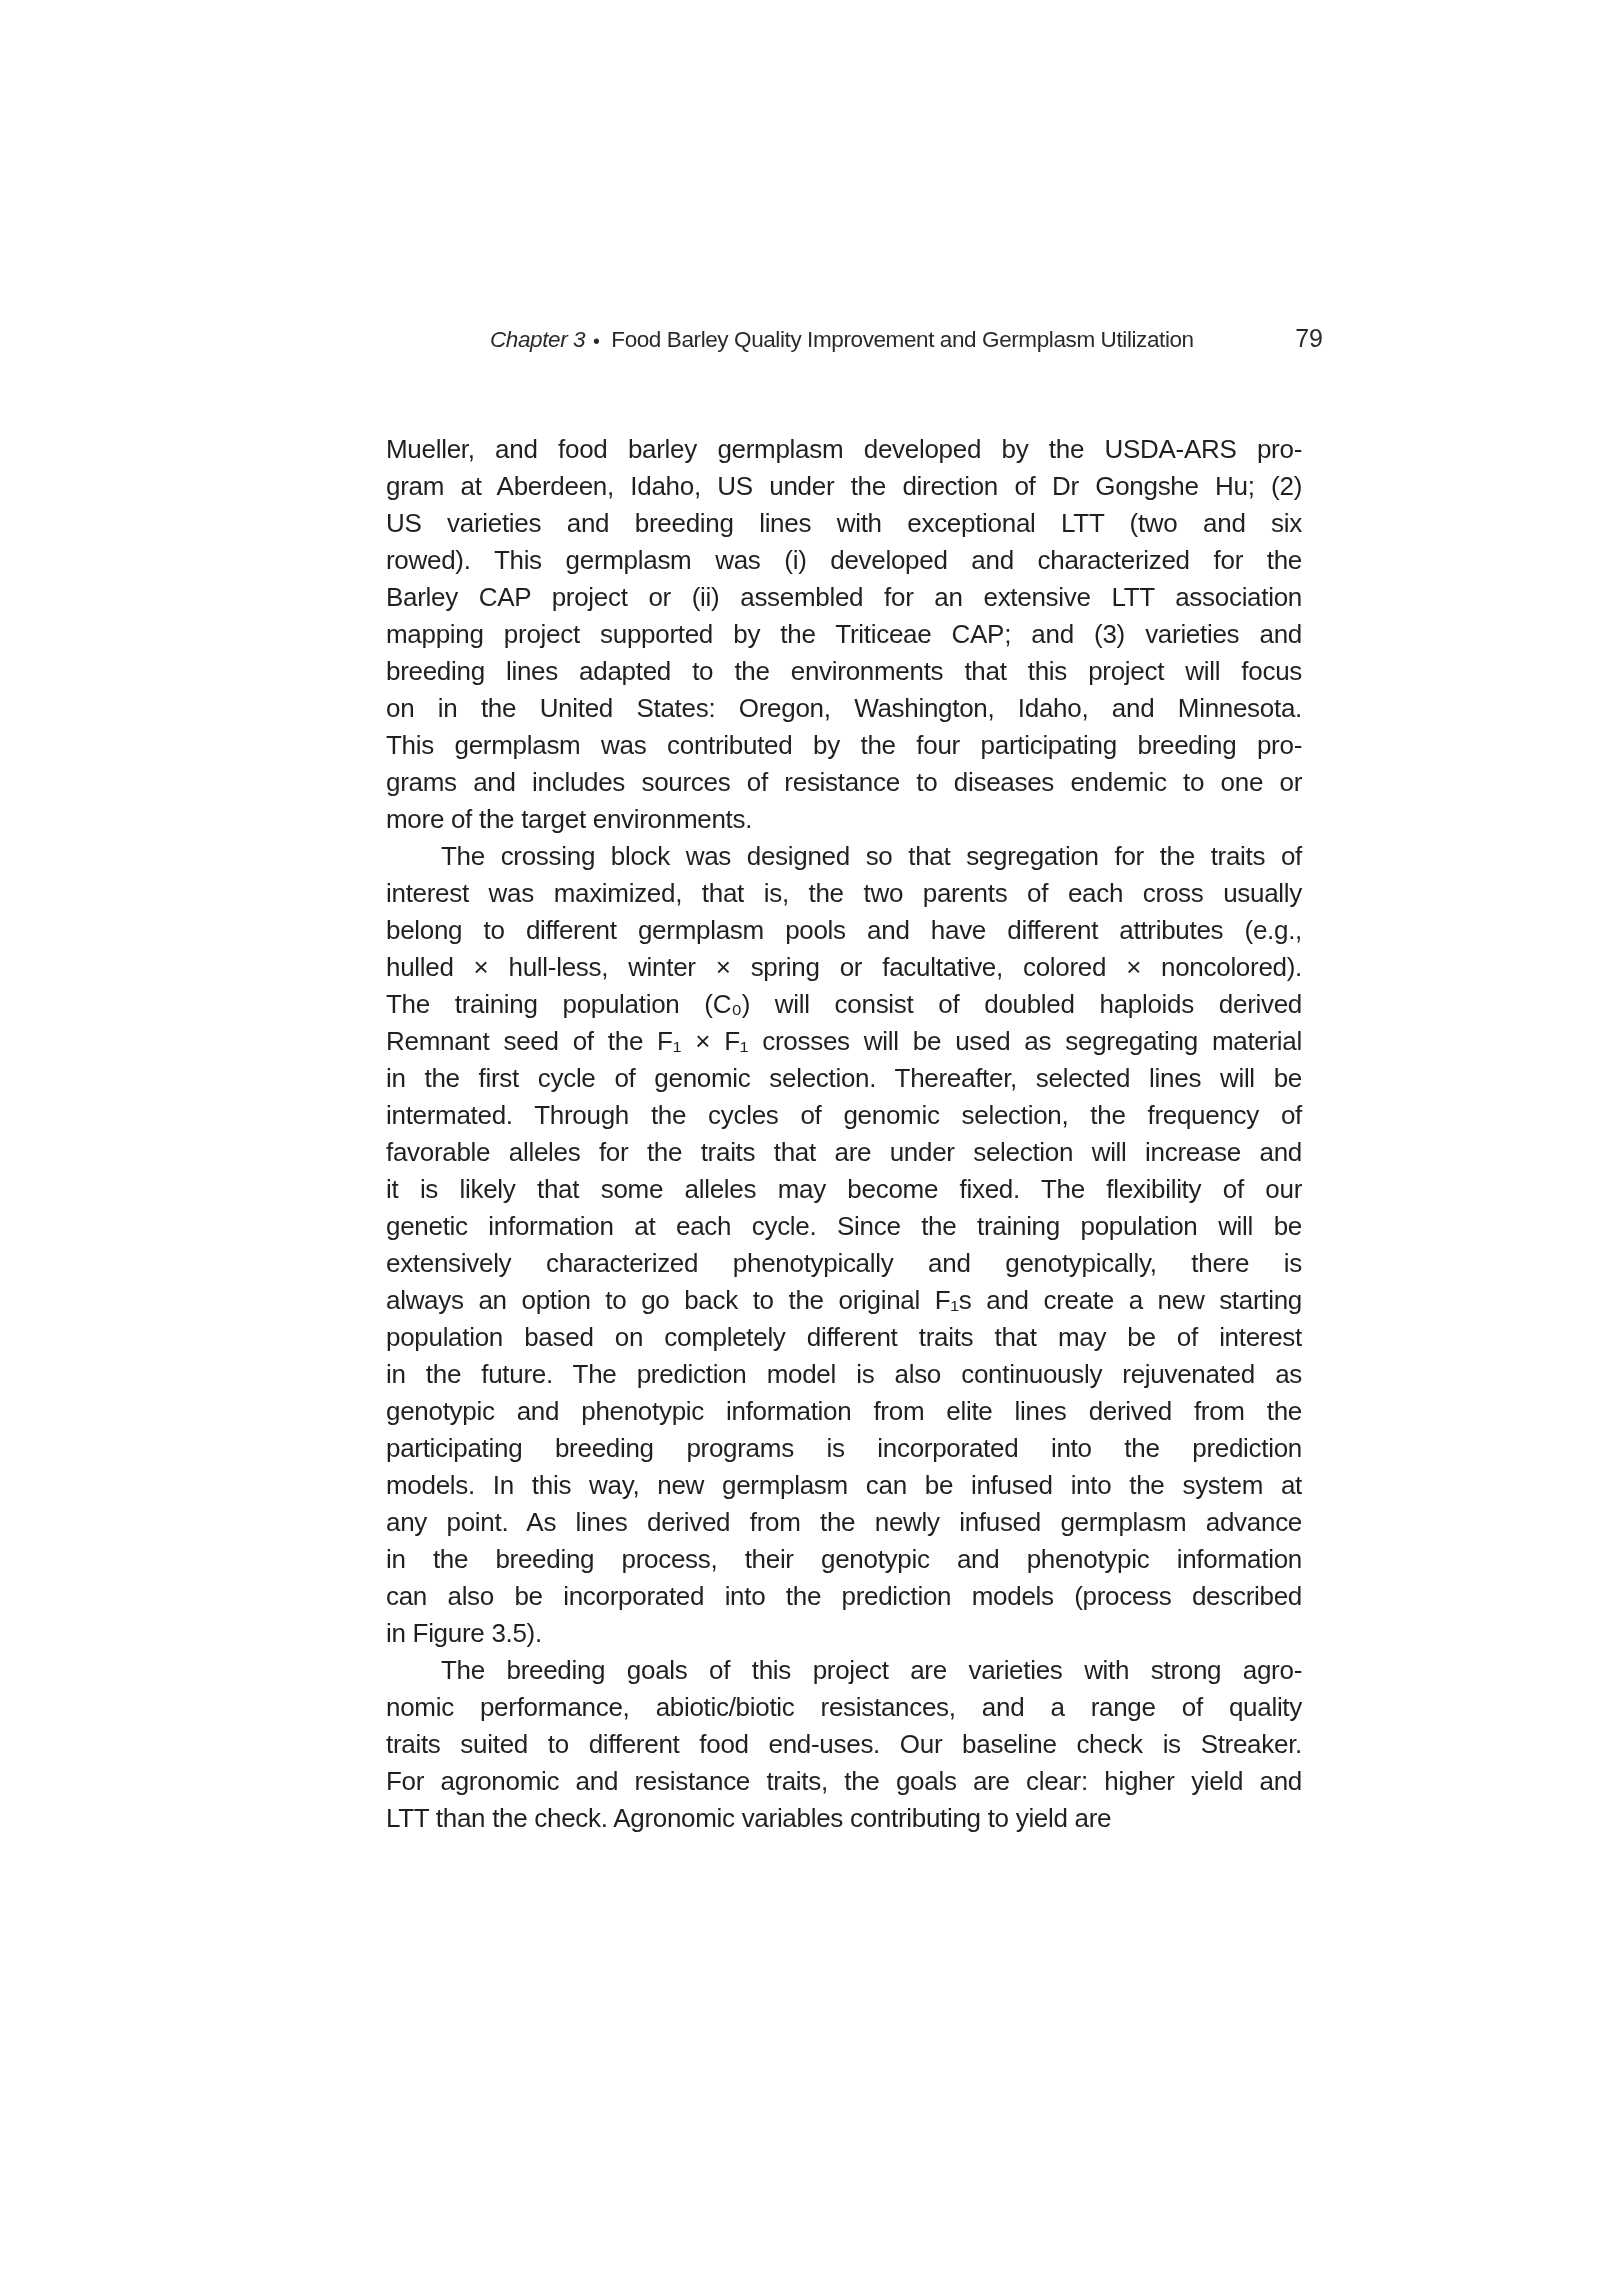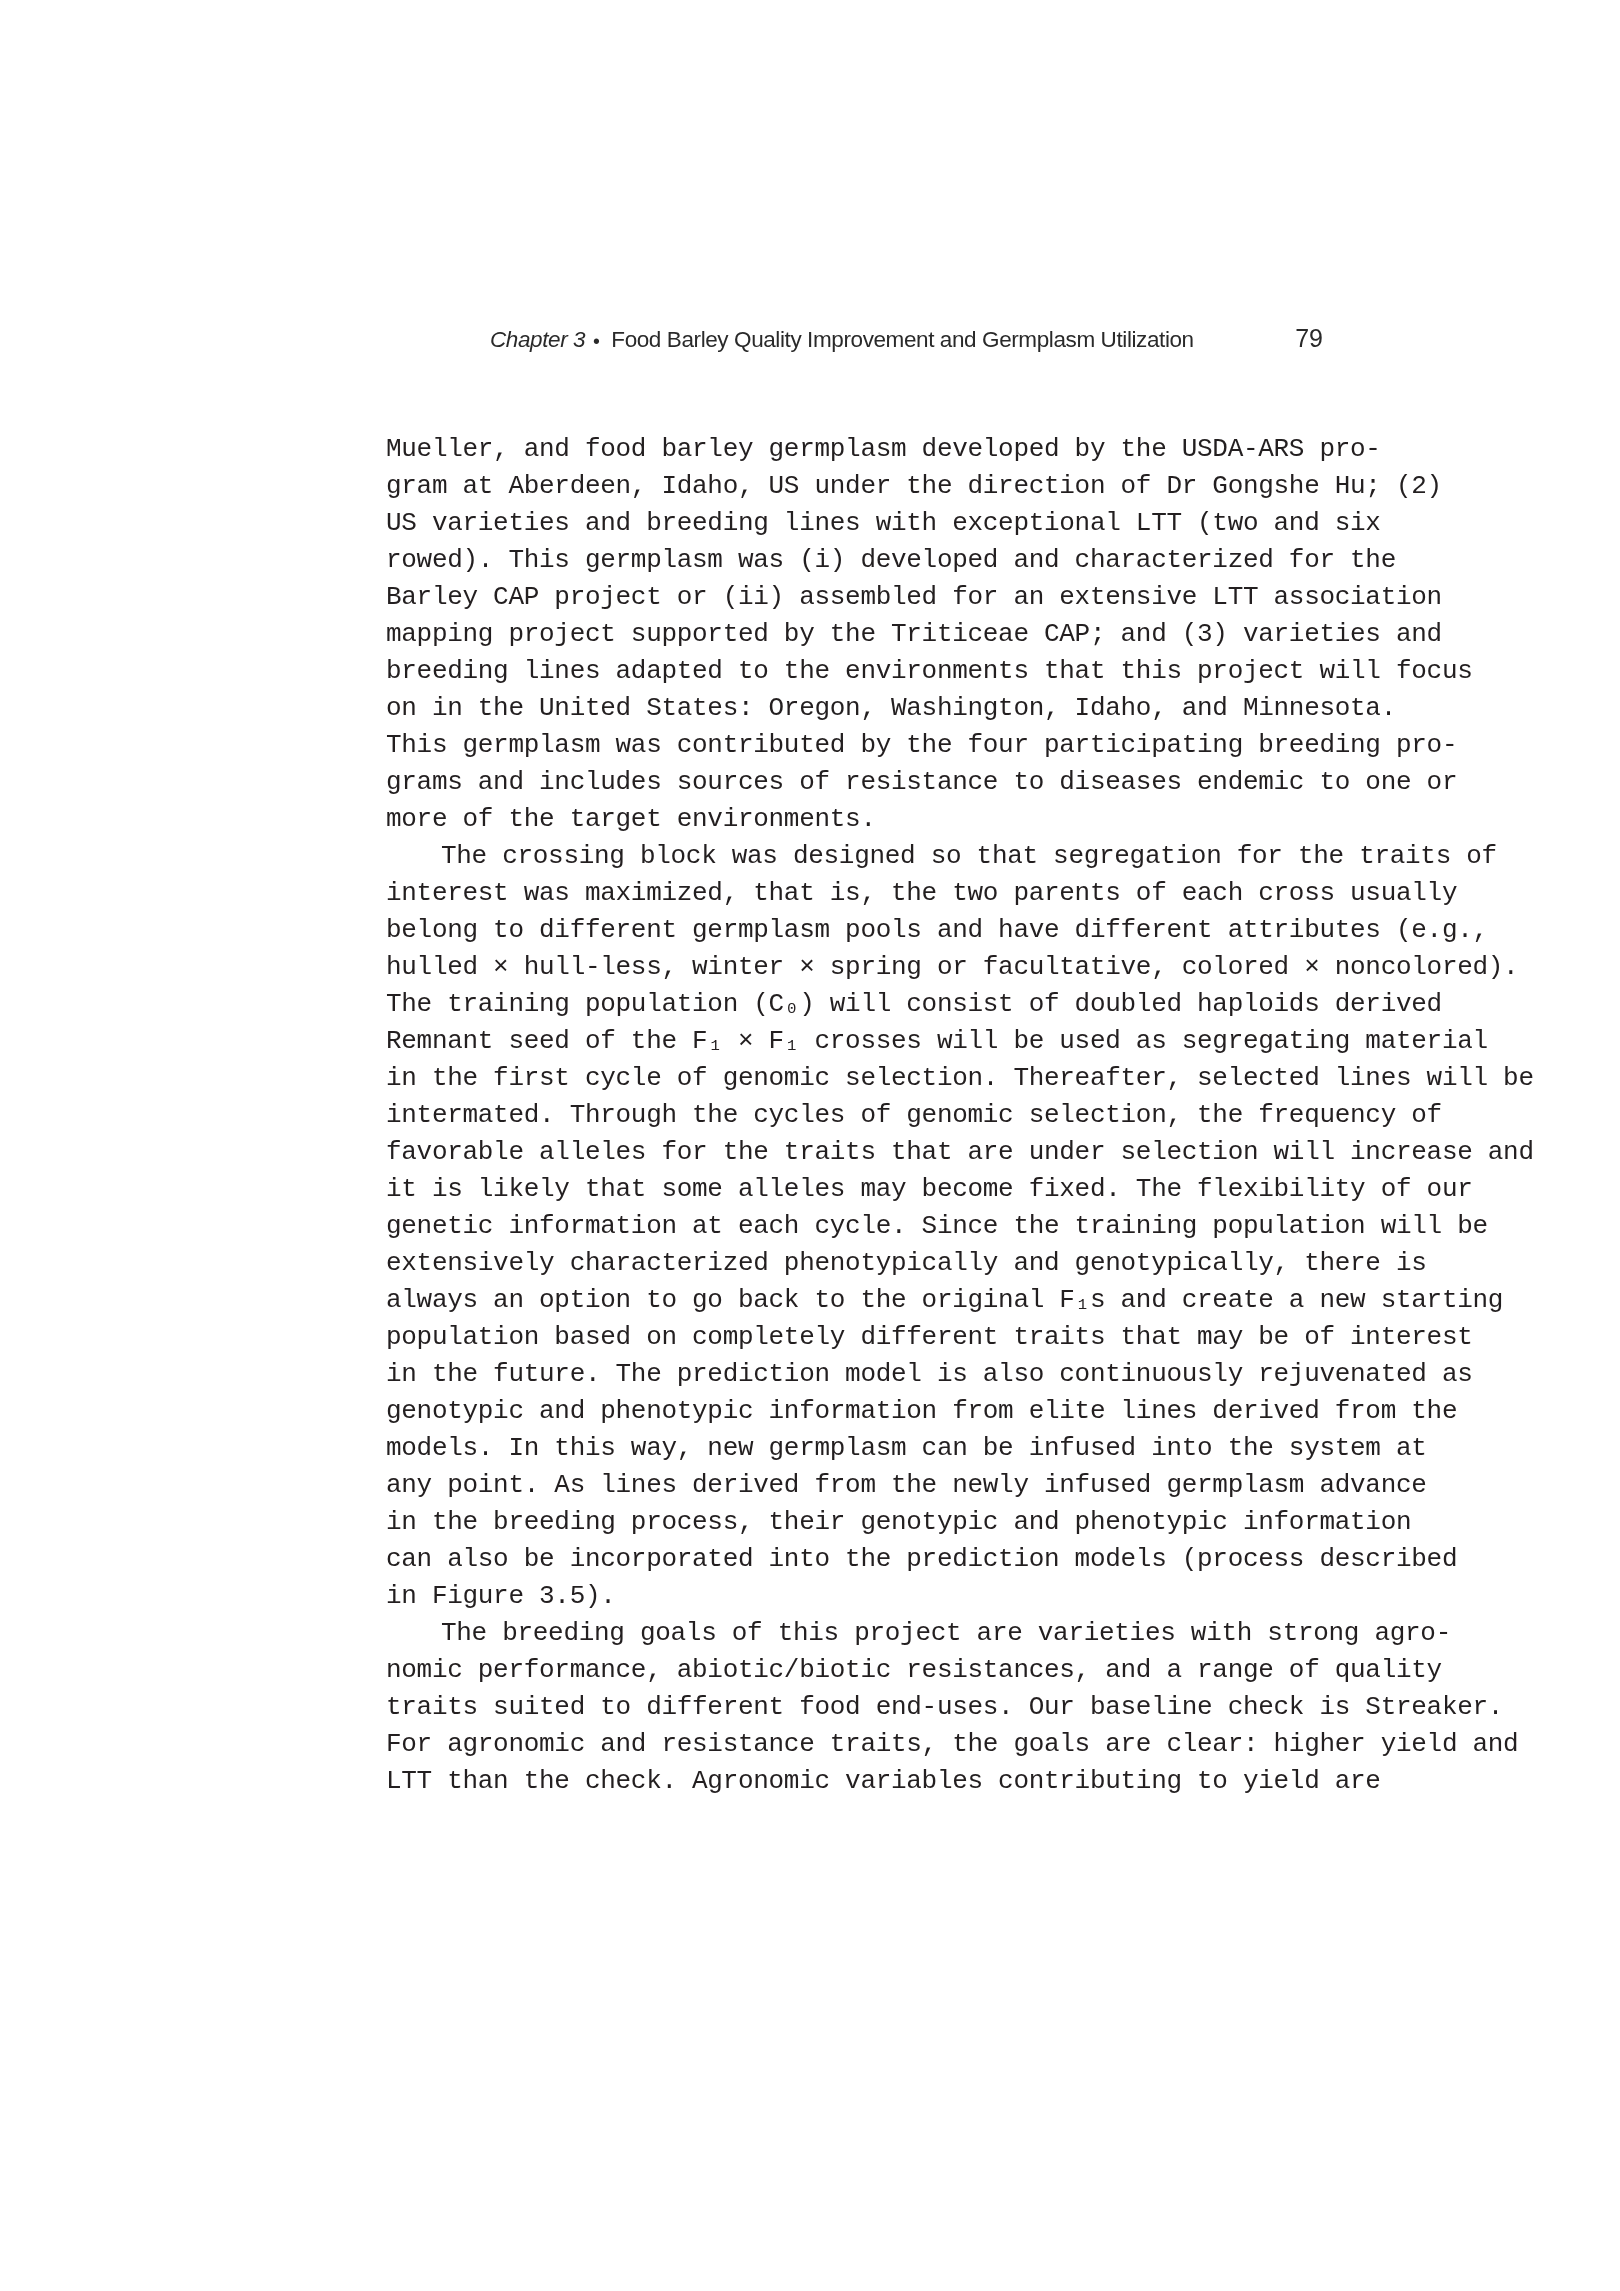--- a/index.html
+++ b/index.html
@@ -13,21 +13,21 @@
   .header .bullet { margin-right: 11.8px; font-size: 19.6px; }
   .header .title { flex: 1; }
   .header .pagenum { font-size: 25px; margin-left: 9.8px; letter-spacing: 0; }
   .body-text {
     position: absolute; left: 386px; top: 431px; width: 916px;
     font-family: "Liberation Sans", sans-serif; font-size: 26px; line-height: 37px;
     color: #231f20;
   }
   .line {
     display: block; height: 37px; white-space: nowrap; overflow: visible;
-    text-align: justify; text-align-last: justify; letter-spacing: -0.3px; word-spacing: 0px; font-family: Liberation Mono, monospace;
+    text-align: justify; text-align-last: justify; letter-spacing: -0.3px; word-spacing: 0px;
   }
   .line.last { text-align-last: left; }
   .line.indent { padding-left: 55px; }
 </style>
 </head>
 <body>
 
 <div class="header">
   <span class="chap">Chapter 3</span>
   <span class="bullet">•</span>
@@ -59,20 +59,21 @@
       <span class="line">in the first cycle of genomic selection. Thereafter, selected lines will be</span>
       <span class="line">intermated. Through the cycles of genomic selection, the frequency of</span>
       <span class="line">favorable alleles for the traits that are under selection will increase and</span>
       <span class="line">it is likely that some alleles may become fixed. The flexibility of our</span>
       <span class="line">genetic information at each cycle. Since the training population will be</span>
       <span class="line">extensively characterized phenotypically and genotypically, there is</span>
       <span class="line">always an option to go back to the original F₁s and create a new starting</span>
       <span class="line">population based on completely different traits that may be of interest</span>
       <span class="line">in the future. The prediction model is also continuously rejuvenated as</span>
       <span class="line">genotypic and phenotypic information from elite lines derived from the</span>
+      <span class="line">participating breeding programs is incorporated into the prediction</span>
       <span class="line">models. In this way, new germplasm can be infused into the system at</span>
       <span class="line">any point. As lines derived from the newly infused germplasm advance</span>
       <span class="line">in the breeding process, their genotypic and phenotypic information</span>
       <span class="line">can also be incorporated into the prediction models (process described</span>
       <span class="line last">in Figure 3.5).</span>
     </div>
     <div>
       <span class="line indent">The breeding goals of this project are varieties with strong agro-</span>
       <span class="line">nomic performance, abiotic/biotic resistances, and a range of quality</span>
       <span class="line">traits suited to different food end-uses. Our baseline check is Streaker.</span>

